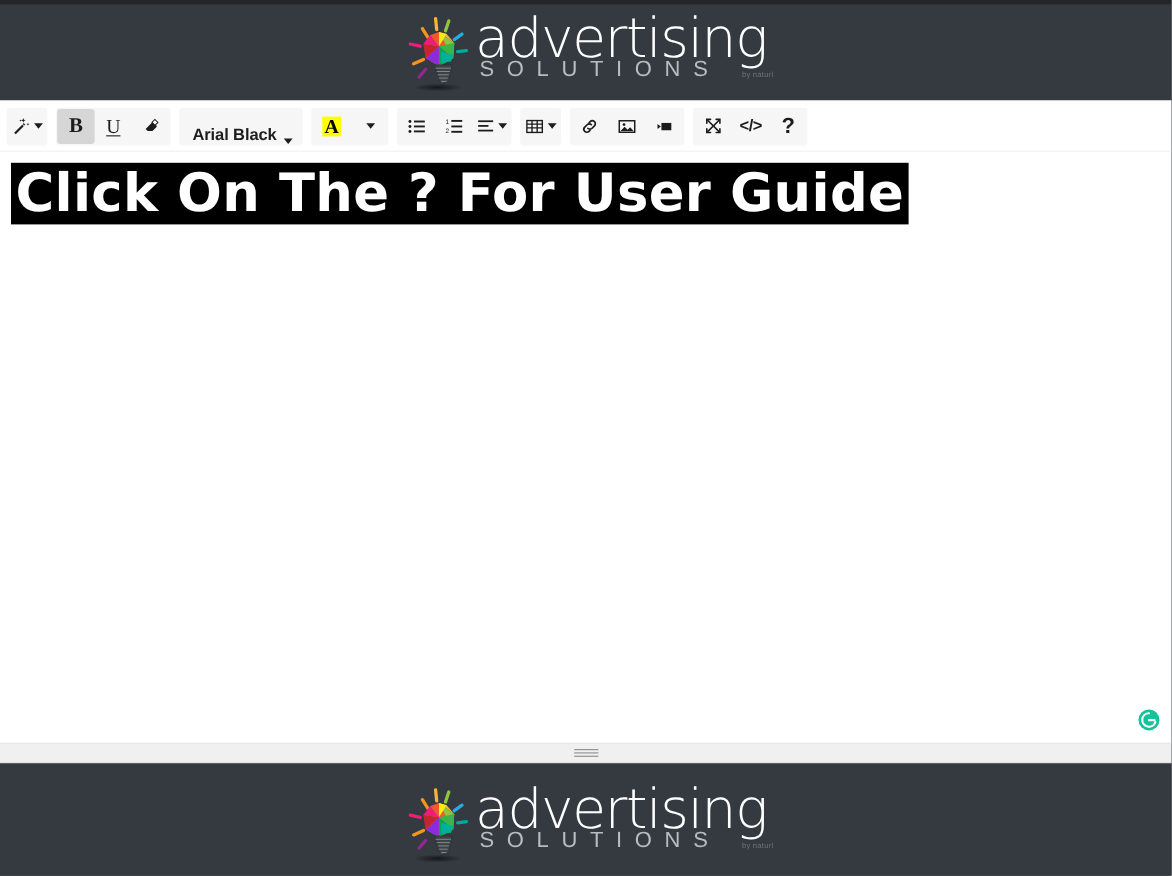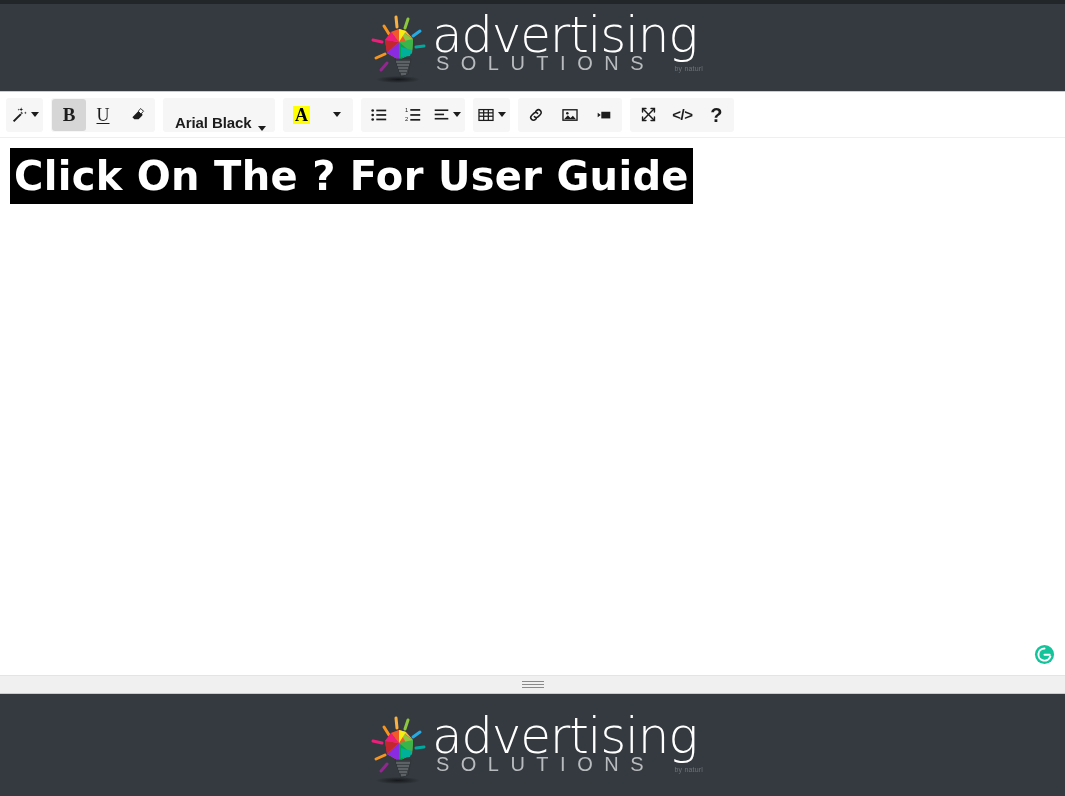--- a/index.html
+++ b/index.html
@@ -207,21 +207,21 @@
     padding: 10px;
     box-sizing: border-box;
     overflow: hidden;
   }
   .doc-heading {
     display: inline-block;
     background: #000000;
     color: #ffffff;
     font-family: "DejaVu Sans", sans-serif;
     font-weight: 700;
-    font-size: 40px;
+    font-size: 48px;
     line-height: 56px;
     letter-spacing: 0.3px;
     padding: 0 4px;
     margin: 0;
     white-space: nowrap;
   }
 
   
   .grammarly {
     position: absolute;

